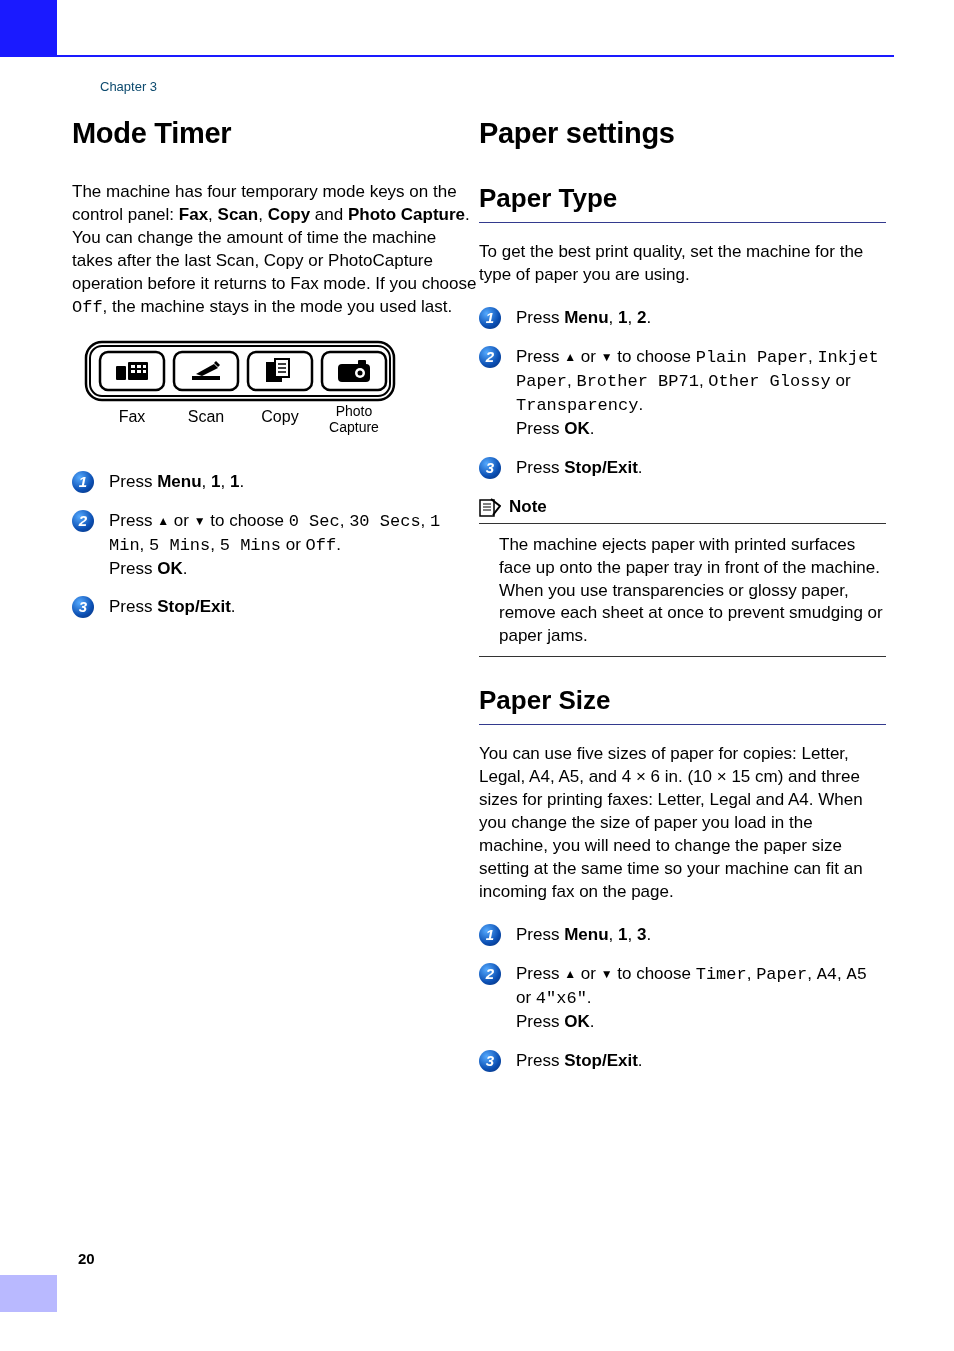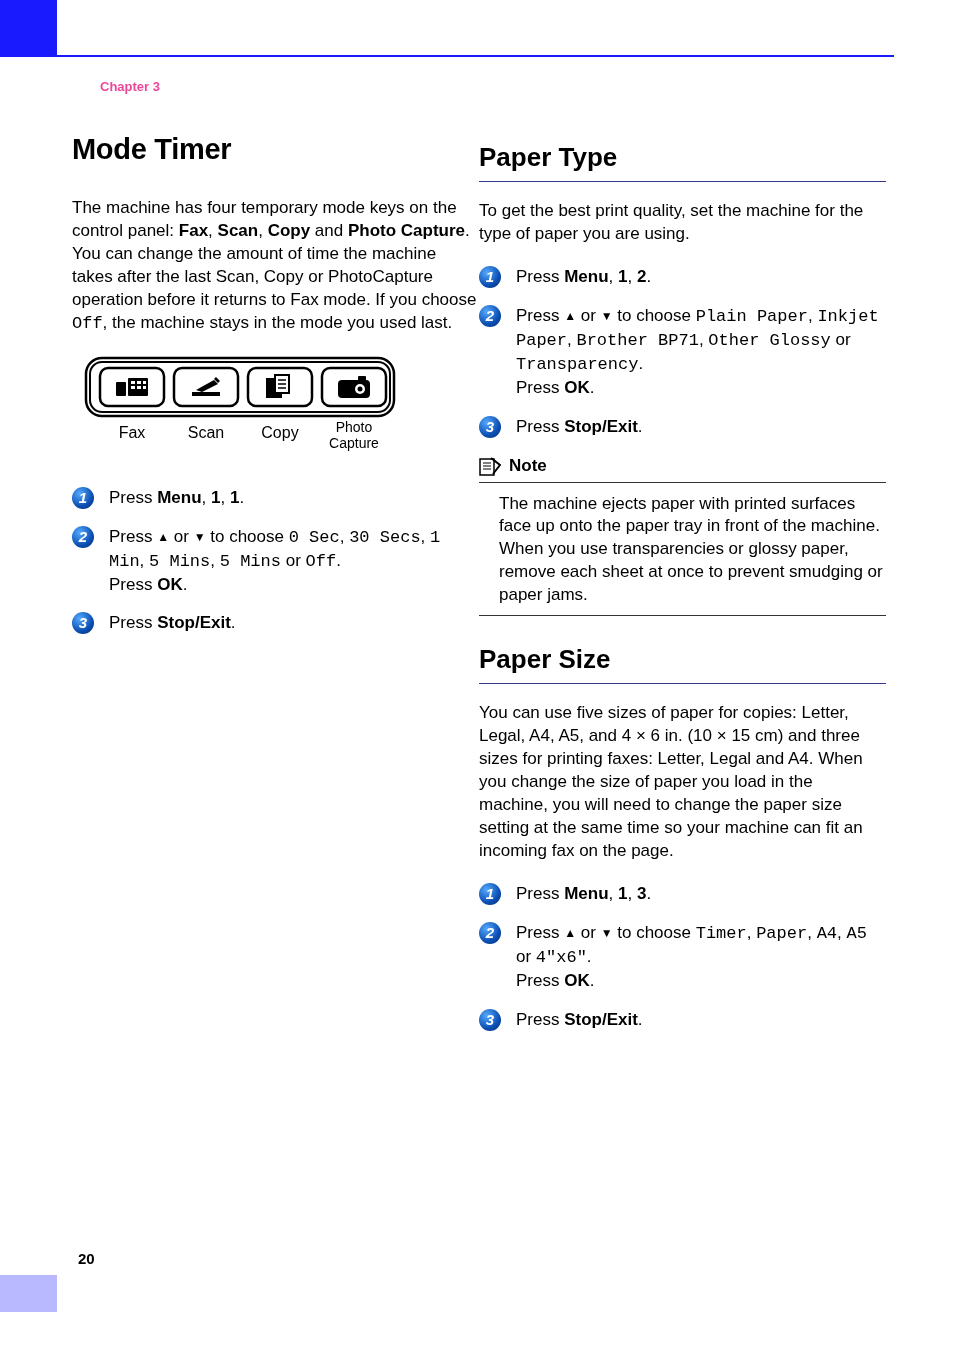--- a/index.html
+++ b/index.html
@@ -34,27 +34,26 @@
     }
     .hr-top {
       position: absolute;
       left: 57px; right: 60px; top: 55px;
       border-top: 2px solid #1a1aff;
     }
     .chapter {
       position: absolute;
       left: 100px; top: 78px;
       font-size: 13px;
-      color: #ec4899;
-      font-weight: bold;
+      color: #0c4a6e;
     }
 
     .content {
       position: absolute;
-      left: 72px; right: 68px; top: 130px;
+      left: 72px; right: 68px; top: 114px;
       display: grid;
       grid-template-columns: 1fr 1fr;
     }
 
     h1 { font-size: 29px; font-weight: bold; margin-bottom: 28px; letter-spacing: -0.3px; }
     h2 {
       font-size: 26px; font-weight: bold;
       border-bottom: 1.5px solid #333a8e;
       padding-bottom: 6px;
       margin-bottom: 18px;
@@ -197,20 +196,21 @@
         <span>Press </span><b class="key">OK</b><span>.</span>
       </li>
       <li>
         <span class="num-badge">3</span>
         <span>Press </span><b class="key">Stop/Exit</b><span>.</span>
       </li>
     </ol>
   </div>
 
   <div class="col-right">
+    <h1>Paper settings</h1>
 
     <h2>Paper Type</h2>
 
     <p>To get the best print quality, set the machine for the type of paper you are using.</p>
 
     <ol class="steps">
       <li>
         <span class="num-badge">1</span>
         <span>Press </span><b class="key">Menu</b><span>, </span><b class="key">1</b><span>, </span><b class="key">2</b><span>.</span>
       </li>

